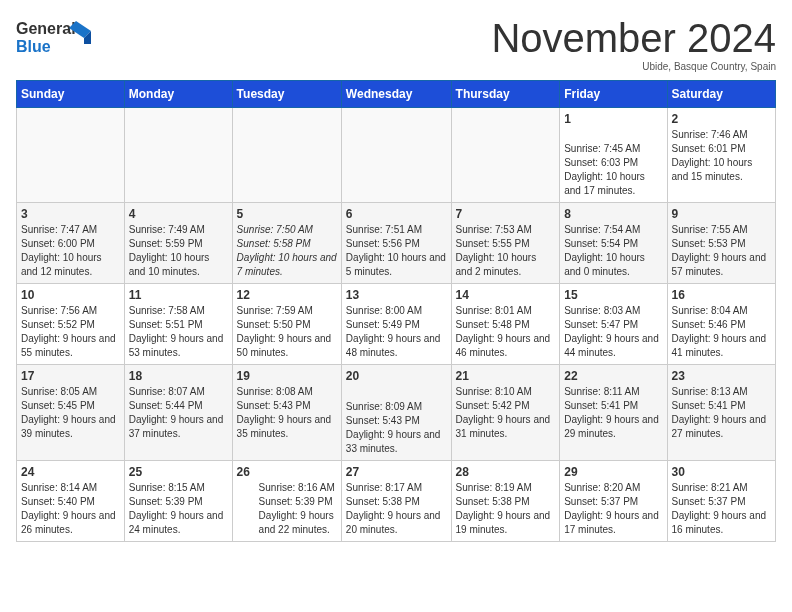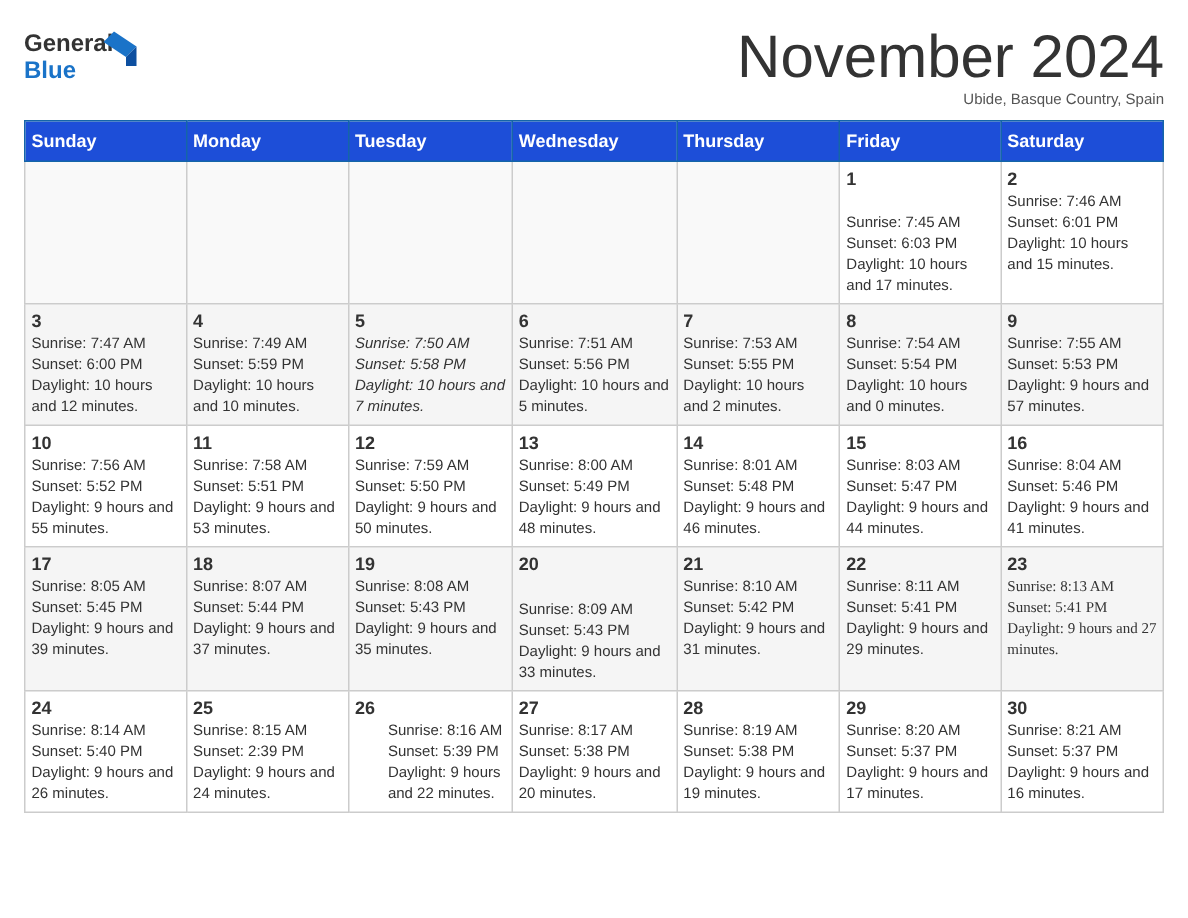--- a/index.html
+++ b/index.html
@@ -250,36 +250,36 @@
 Daylight: 9 hours and 31 minutes.</div>
         </td>
         <td>
           <span class="day-number">22</span>
           <div class="day-info" style="white-space: pre-line;">Sunrise: 8:11 AM
 Sunset: 5:41 PM
 Daylight: 9 hours and 29 minutes.</div>
         </td>
         <td>
           <span class="day-number">23</span>
-          <div class="day-info" style="white-space: pre-line; font-family: Liberation Serif, serif;">Sunrise: 8:13 AM
+          <div class="day-info" style="white-space: pre-line;">Sunrise: 8:13 AM
 Sunset: 5:41 PM
 Daylight: 9 hours and 27 minutes.</div>
         </td>
       </tr>
       <tr>
         <td>
           <span class="day-number">24</span>
           <div class="day-info" style="white-space: pre-line;">Sunrise: 8:14 AM
 Sunset: 5:40 PM
 Daylight: 9 hours and 26 minutes.</div>
         </td>
         <td>
           <span class="day-number">25</span>
           <div class="day-info" style="white-space: pre-line;">Sunrise: 8:15 AM
-Sunset: 2:39 PM
+Sunset: 5:39 PM
 Daylight: 9 hours and 24 minutes.</div>
         </td>
         <td>
           <span class="day-number">26</span>
           <div class="day-info" style="white-space: pre-line; margin-left: 22px;">Sunrise: 8:16 AM
 Sunset: 5:39 PM
 Daylight: 9 hours and 22 minutes.</div>
         </td>
         <td>
           <span class="day-number">27</span>

